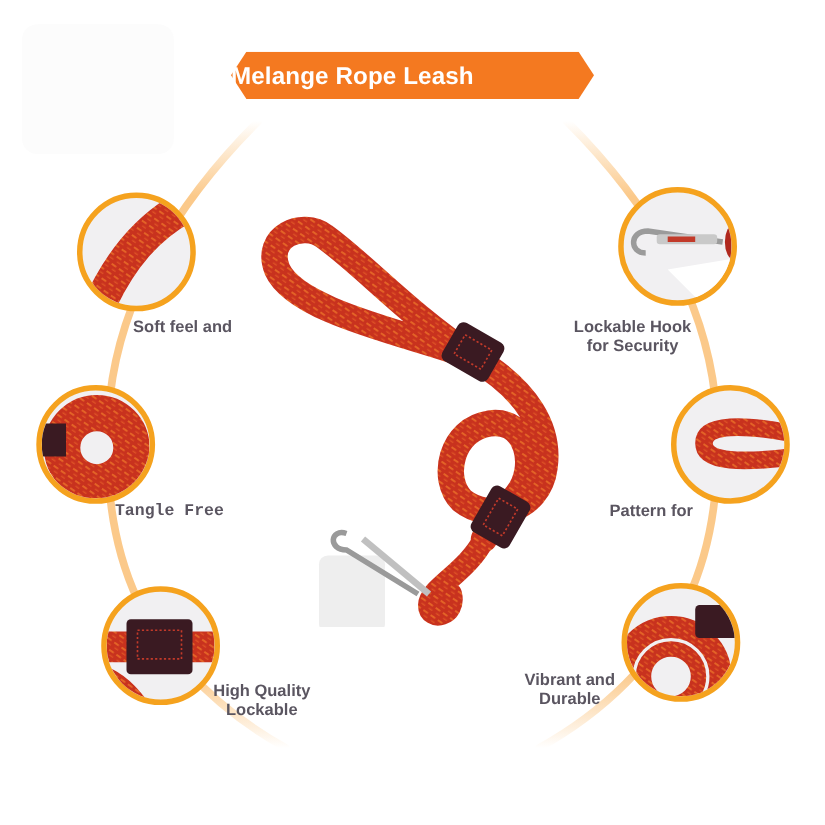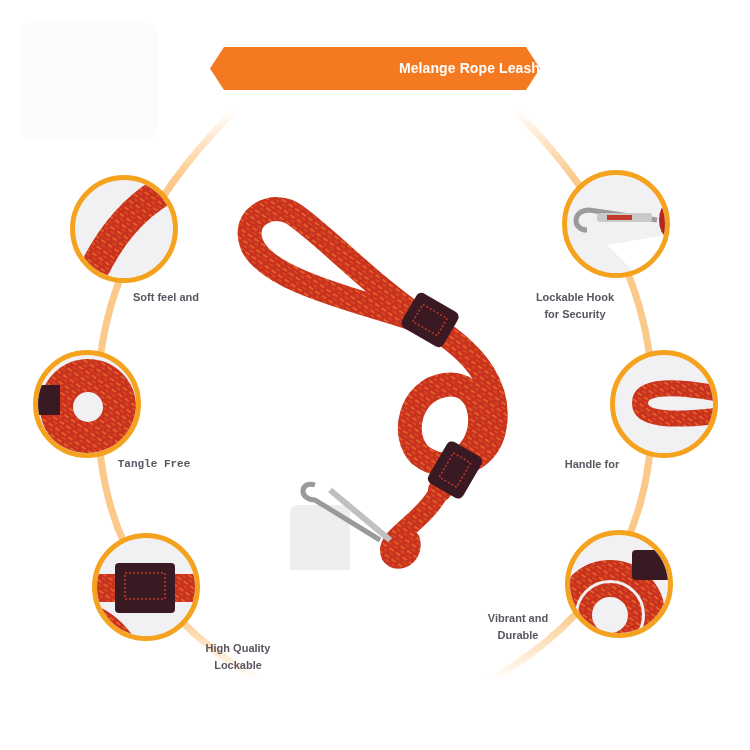--- a/index.html
+++ b/index.html
@@ -11,32 +11,32 @@
     .ghost-box {
       position: absolute; left: 20px; top: 22px; width: 138px; height: 118px;
       background: #fcfcfc; border-radius: 14px;
     }
     .title-banner {
       position: absolute; left: 210px; top: 47px; width: 330px; height: 43px;
     }
     .title-banner svg { position: absolute; left: 0; top: 0; }
     .title-text {
       position: absolute; left: 0; top: 0; width: 330px; height: 57px;
-      line-height: 43px; text-align: right; color: #ffffff;
-      font-weight: bold; font-size: 14px; letter-spacing: 0.1px;
+      line-height: 43px; text-align: left; color: #ffffff;
+      font-weight: bold; font-size: 22px; letter-spacing: 0.1px;
     }
     .arcs { position: absolute; left: 0; top: 0; }
     .feature-circle {
       position: absolute; width: 98px; height: 98px; border-radius: 50%;
       border: 5px solid #f5a21e; background: #f1f0f2; overflow: hidden;
       box-sizing: content-box;
     }
     .feature-circle svg { position: absolute; left: 0; top: 0; }
     .feature-label {
-      position: absolute; color: #5a5560; font-weight: bold; font-size: 11px;
+      position: absolute; color: #5a5560; font-weight: bold; font-size: 15px;
       line-height: 17px; text-align: center; width: 140px;
     }
     .center-leash { position: absolute; left: 230px; top: 190px; }
   </style>
 </head>
 <body>
 
 <div class="ghost-box"></div>
 
 <svg class="arcs" width="750" height="750">
@@ -113,21 +113,21 @@
 </div>
 
 <div class="feature-circle" style="left:92px;top:533px;">
   <svg width="98" height="98">
     <path d="M-5 50 L 110 50" stroke="url(#ropeTex)" stroke-width="28"></path>
     <path d="M0 80 C 20 90, 30 110, 40 120" stroke="url(#ropeTex)" stroke-width="22" fill="none"></path>
     <rect x="18" y="25" width="60" height="50" rx="4" fill="#3a1a22"></rect>
     <rect x="28" y="35" width="40" height="26" fill="none" stroke="#c23a2a" stroke-width="1.5" stroke-dasharray="2 2"></rect>
   </svg>
 </div>
-<div class="feature-label" style="left:168px;top:640px;">
+<div class="feature-label" style="left:168px;top:620px;">
   <div>High Quality</div>
   <div>Lockable</div>
 </div>
 
 <div class="feature-circle" style="left:562px;top:170px;">
   <svg width="98" height="98">
     <path d="M40 70 L 70 100 L 100 90 L 100 60 Z" fill="#ffffff"></path>
     <path d="M20 55 C 5 55, 5 35, 22 35 L 90 45" stroke="#9b9b9b" stroke-width="5" fill="none"></path>
     <rect x="30" y="38" width="55" height="9" rx="3" fill="#c9c9c9"></rect>
     <rect x="40" y="40" width="25" height="5" fill="#c23a2a"></rect>
@@ -138,21 +138,21 @@
   <div>Lockable Hook</div>
   <div>for Security</div>
 </div>
 
 <div class="feature-circle" style="left:610px;top:350px;">
   <svg width="98" height="98">
     <path d="M110 40 C 60 30, 25 30, 25 48 C 25 66, 60 66, 110 60" stroke="url(#ropeTex)" stroke-width="16" fill="none"></path>
   </svg>
 </div>
 <div class="feature-label" style="left:522px;top:456px;">
-  <div>Handle for</div>
+  <div>Pattern for</div>
 </div>
 
 <div class="feature-circle" style="left:565px;top:530px;">
   <svg width="98" height="98">
     <circle cx="40" cy="80" r="45" fill="none" stroke="url(#ropeTex)" stroke-width="20"></circle>
     <circle cx="40" cy="80" r="25" fill="none" stroke="url(#ropeTex)" stroke-width="14"></circle>
     <rect x="62" y="15" width="45" height="30" rx="4" fill="#3a1a22"></rect>
   </svg>
 </div>
 <div class="feature-label" style="left:448px;top:610px;">

